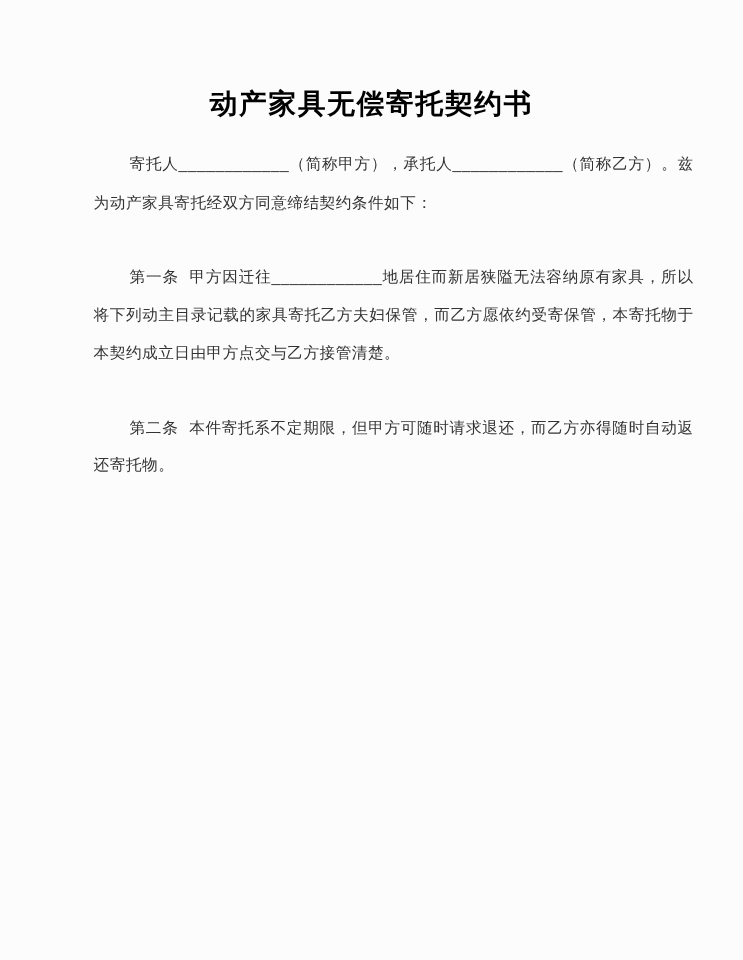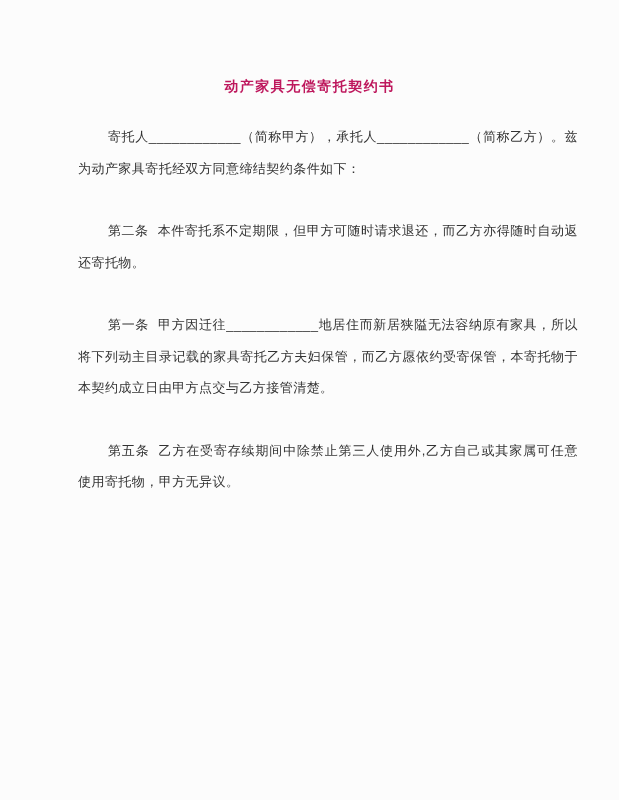--- a/index.html
+++ b/index.html
@@ -12,25 +12,25 @@
     height: 800px;
     overflow: hidden;
     background: #fcfcfc;
     color: #333333;
     font-family: "Liberation Sans", sans-serif;
     box-sizing: border-box;
   }
   .doc-title {
     margin: 72px 0 0 0;
     text-align: center;
-    font-size: 14px;
+    font-size: 23px;
     line-height: 28px;
     font-weight: bold;
     letter-spacing: 1.5px;
-    color: #be185d;
+    color: #000000;
   }
   .content {
     padding: 0 41px 0 78px;
   }
   .para {
     margin: 0;
     font-size: 13px;
     line-height: 31.5px;
     letter-spacing: 0.45px;
     text-align: justify;
@@ -51,27 +51,24 @@
 <body>
 
 <div class="page" style="background: rgb(252, 252, 252); color: rgb(51, 51, 51);">
   <h1 class="doc-title">动产家具无偿寄托契约书</h1>
 
   <div class="content">
 
     <p class="para intro">寄托人____________（简称甲方），承托人____________（简称乙方）。兹为动产家具寄托经双方同意缔结契约条件如下：</p>
 
     <p class="para article">
-      <span class="article-label">第二条</span><span>本件寄托系不定期限，但甲方可随时请求退还，而乙方亦得随时自动返还寄托物。</span>
+      <span class="article-label">第一条</span><span>甲方因迁往____________地居住而新居狭隘无法容纳原有家具，所以将下列动主目录记载的家具寄托乙方夫妇保管，而乙方愿依约受寄保管，本寄托物于本契约成立日由甲方点交与乙方接管清楚。</span>
     </p>
 
     <p class="para article">
-      <span class="article-label">第一条</span><span>甲方因迁往____________地居住而新居狭隘无法容纳原有家具，所以将下列动主目录记载的家具寄托乙方夫妇保管，而乙方愿依约受寄保管，本寄托物于本契约成立日由甲方点交与乙方接管清楚。</span>
+      <span class="article-label">第二条</span><span>本件寄托系不定期限，但甲方可随时请求退还，而乙方亦得随时自动返还寄托物。</span>
     </p>
 
 
 
-    <p class="para article">
-      <span class="article-label">第五条</span><span>乙方在受寄存续期间中除禁止第三人使用外,乙方自己或其家属可任意使用寄托物，甲方无异议。</span>
-    </p>
 
   </div>
 </div>
 
 </body></html>

